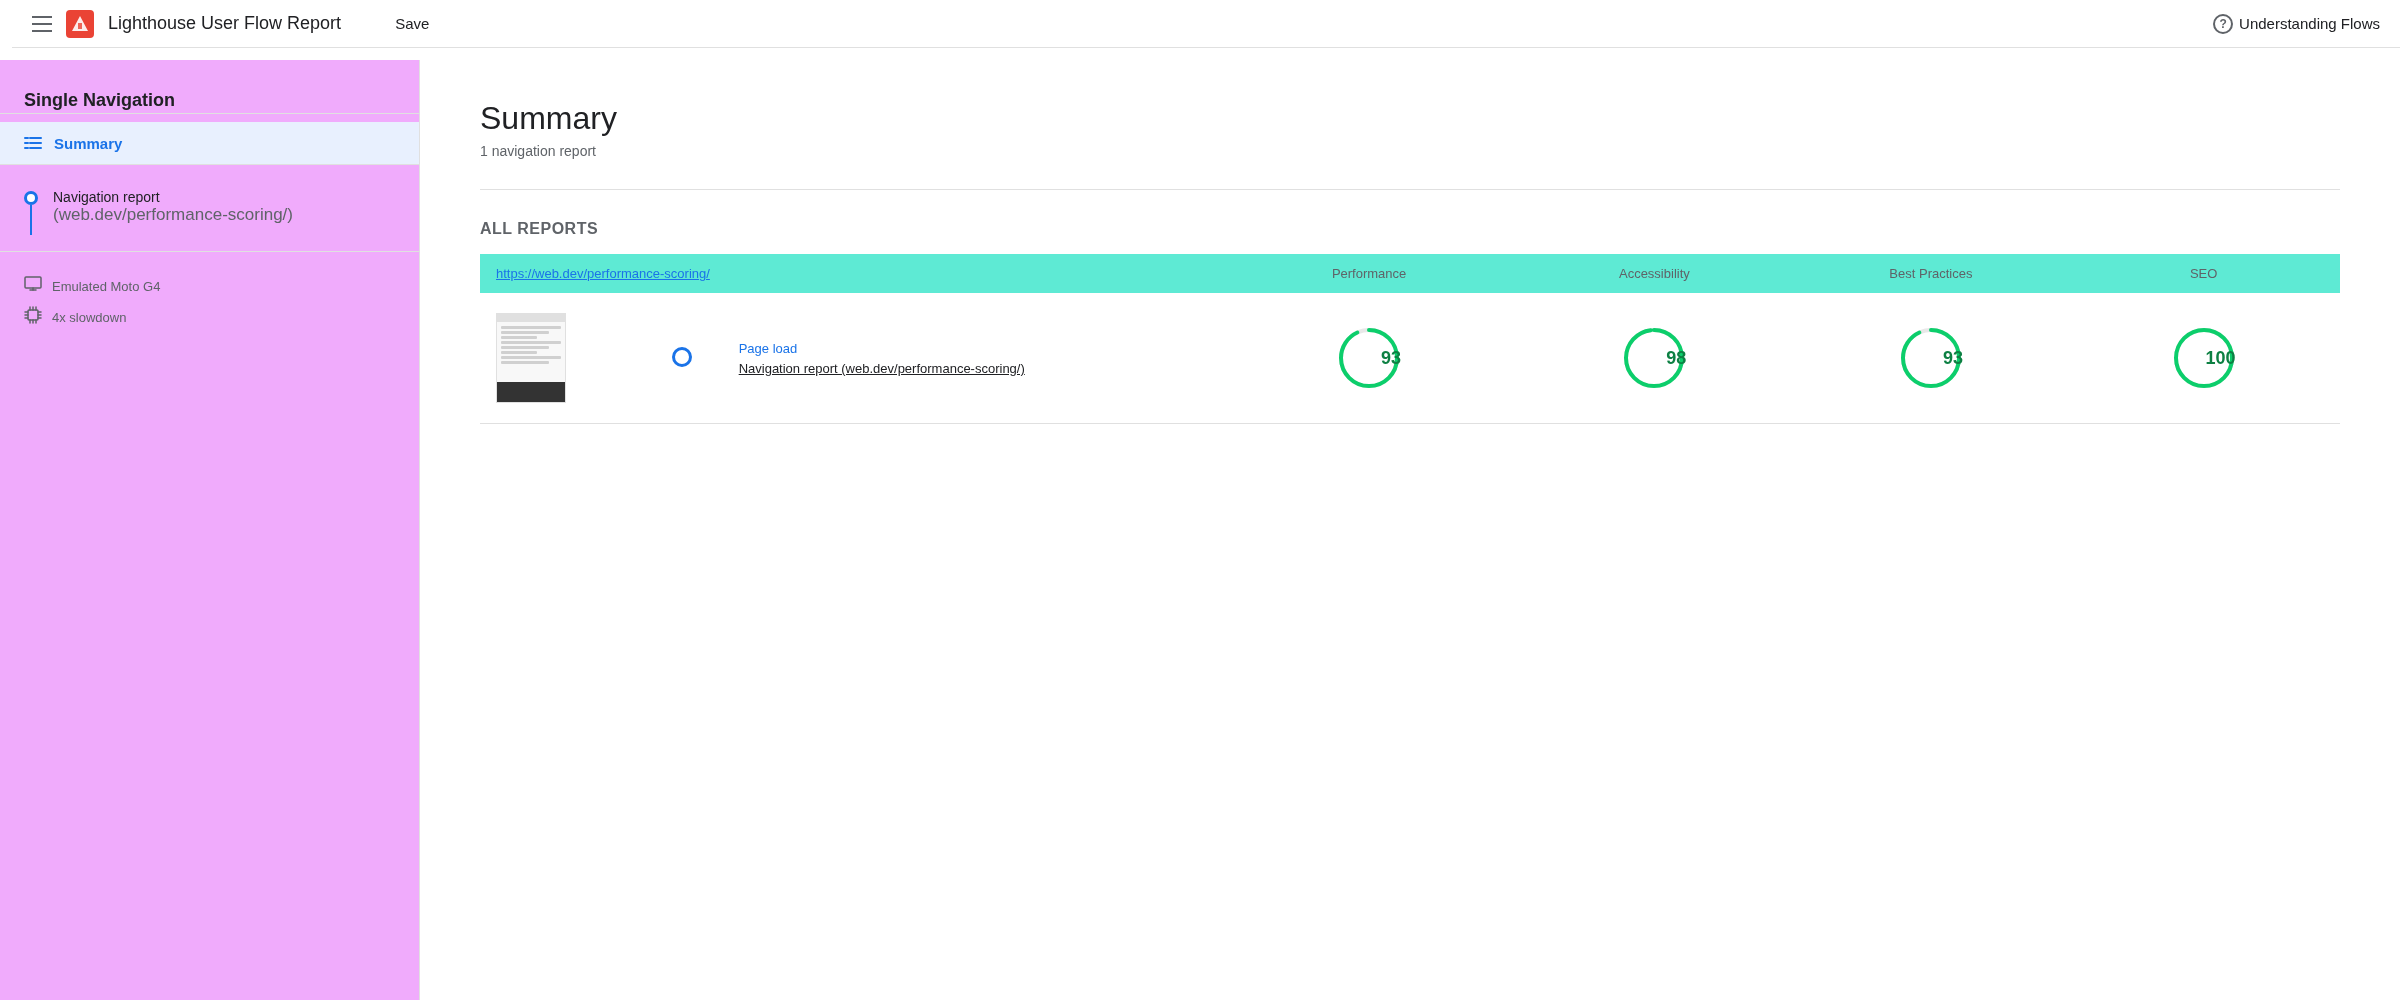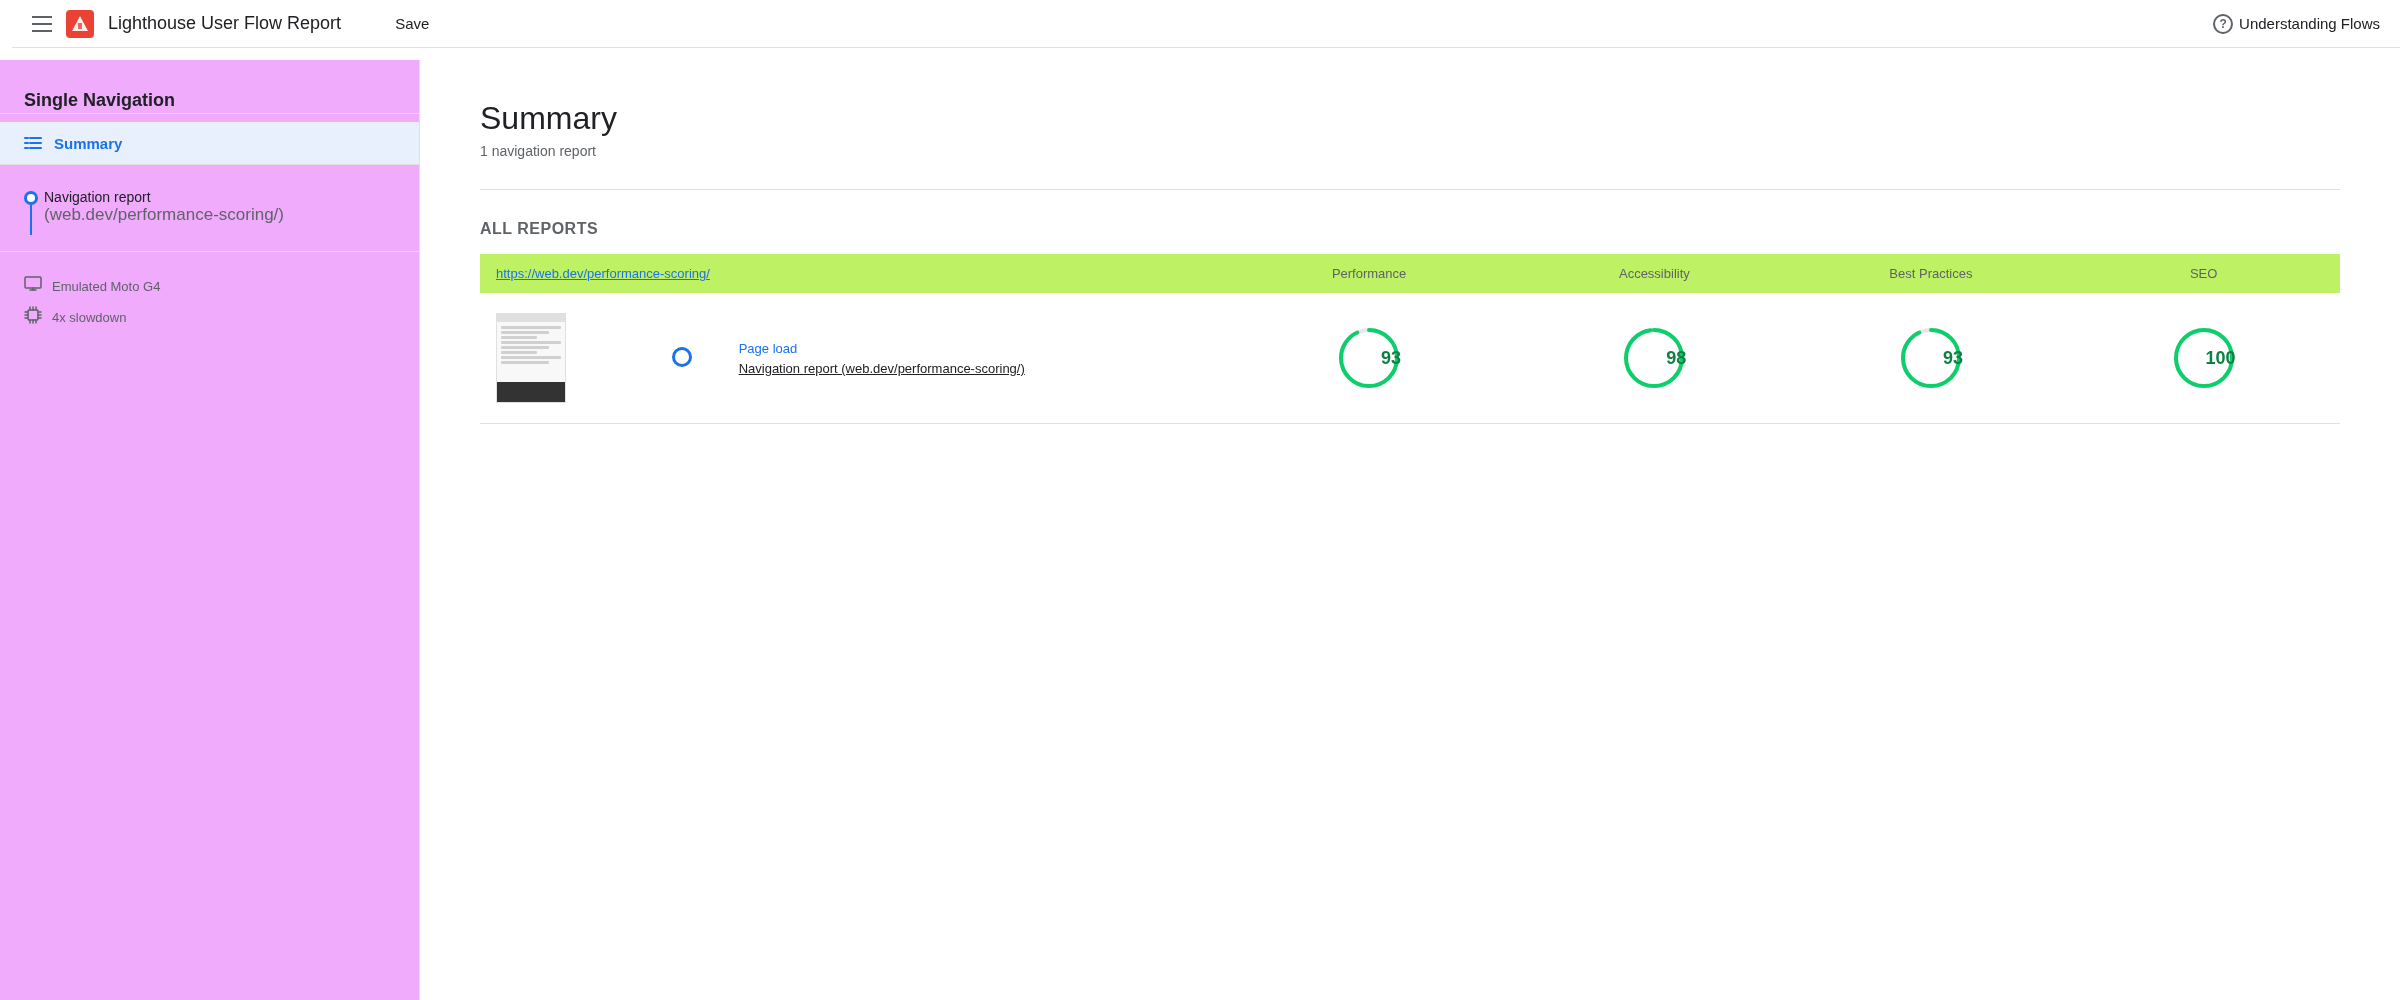--- a/index.html
+++ b/index.html
@@ -134,21 +134,21 @@
     }
     .summary-label {
       color: #1a73e8;
       font-weight: 600;
       font-size: 15px;
     }
 
     .sidebar-nav-item {
       display: flex;
       align-items: flex-start;
-      gap: 6px;
+      gap: 15px;
       padding: 16px 24px;
       cursor: pointer;
     }
     .nav-pin {
       display: flex;
       flex-direction: column;
       align-items: center;
       gap: 0;
       padding-top: 2px;
     }
@@ -233,21 +233,21 @@
       margin-bottom: 16px;
     }
 
     
     .reports-table {
       width: 100%;
       border-collapse: collapse;
     }
 
     .reports-table-header {
-      background: #bef264;
+      background: #5eead4;
     }
 
     .reports-table-header th {
       padding: 12px 16px;
       font-size: 13px;
       font-weight: 400;
       color: #5f6368;
       text-align: center;
     }
     .reports-table-header th.url-col {

